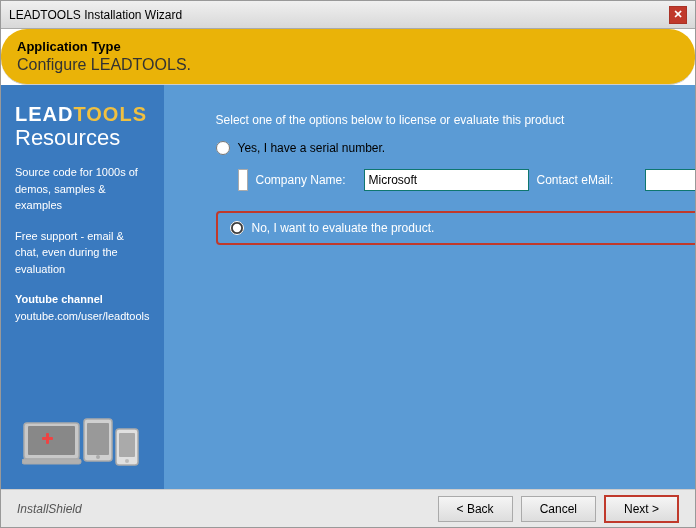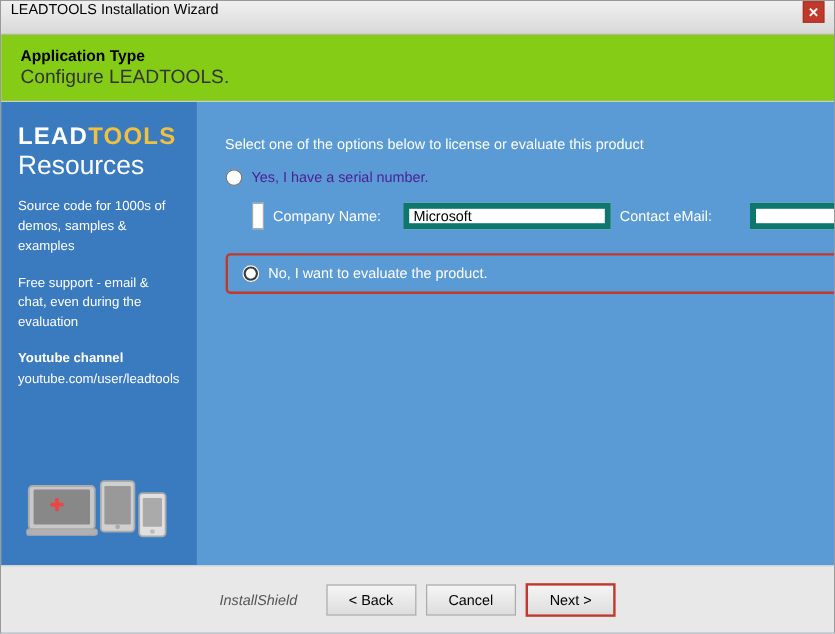--- a/index.html
+++ b/index.html
@@ -19,21 +19,21 @@
       border: 1px solid #999;
       display: flex;
       flex-direction: column;
       background: #fff;
     }
 
     .title-bar {
       height: 28px;
       background: linear-gradient(to bottom, #f0f0f0, #d8d8d8);
       display: flex;
-      align-items: flex-start;
+      align-items: center;
       justify-content: space-between;
       padding: 0 8px;
       border-bottom: 1px solid #aaa;
     }
 
     .title-bar-text {
       font-size: 12px;
       color: #000;
       font-weight: normal;
     }
@@ -47,42 +47,44 @@
       align-items: center;
       justify-content: center;
       cursor: pointer;
       color: white;
       font-size: 11px;
       font-weight: bold;
     }
 
     
     .wizard-header {
-      background: #84cc16;
+      background: #eab308;
       padding: 10px 16px;
       border-bottom: 1px solid #ccc;
+      border-radius: 26px;
     }
     .wizard-header-title {
       font-size: 13px;
       font-weight: bold;
       color: #000;
     }
     .wizard-header-subtitle {
       font-size: 16px;
       color: #333;
       margin-top: 2px;
     }
 
     
     .wizard-body {
       flex: 1;
       background: #5b9bd5;
       display: flex;
       flex-direction: row;
       overflow: hidden;
+      gap: 28px;
     }
 
     
     .sidebar {
       width: 165px;
       background: #3a7abf;
       padding: 18px 14px;
       display: flex;
       flex-direction: column;
       gap: 14px;
@@ -146,21 +148,21 @@
 
     .radio-input {
       width: 14px;
       height: 14px;
       accent-color: #fff;
       cursor: pointer;
     }
 
     .radio-label {
       font-size: 12px;
-      color: #4c1d95;
+      color: #000000;
     }
 
     .form-section {
       display: flex;
       flex-direction: row;
       gap: 8px;
       margin-left: 22px;
     }
 
     .serial-input {
@@ -182,21 +184,21 @@
       font-size: 12px;
       color: white;
       width: 100px;
       flex-shrink: 0;
     }
 
     .form-input {
       flex: 1;
       height: 22px;
       background: white;
-      border: 5px solid #0f766e;
+      border: 1px solid #0f766e;
       padding: 2px 4px;
       font-size: 12px;
     }
 
     
     .evaluate-box {
       border: 2px solid #c0392b;
       border-radius: 4px;
       padding: 8px 12px;
       display: inline-flex;
@@ -206,26 +208,26 @@
       background: #5b9bd5;
     }
 
     .evaluate-label {
       font-size: 12px;
       color: white;
     }
 
     
     .wizard-footer {
-      height: 56px;
+      height: 38px;
       background: #e8e8e8;
       border-top: 1px solid #ccc;
       display: flex;
       align-items: center;
-      justify-content: center;
+      justify-content: space-between;
       padding: 0 16px;
     }
 
     .footer-left {
       font-size: 12px;
       color: #555;
       font-style: italic;
     }
 
     .footer-buttons {

